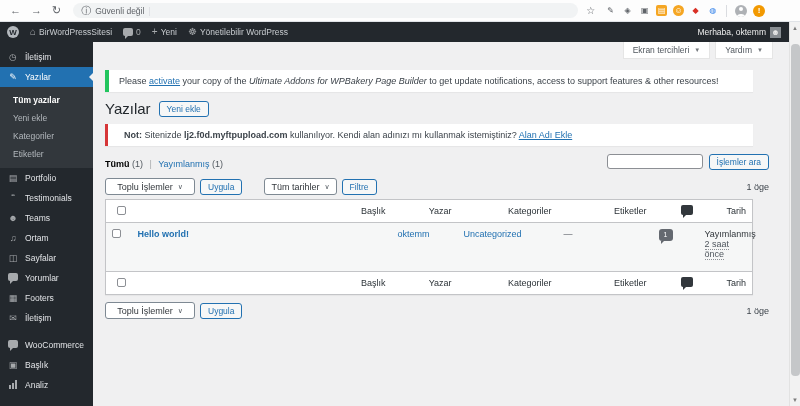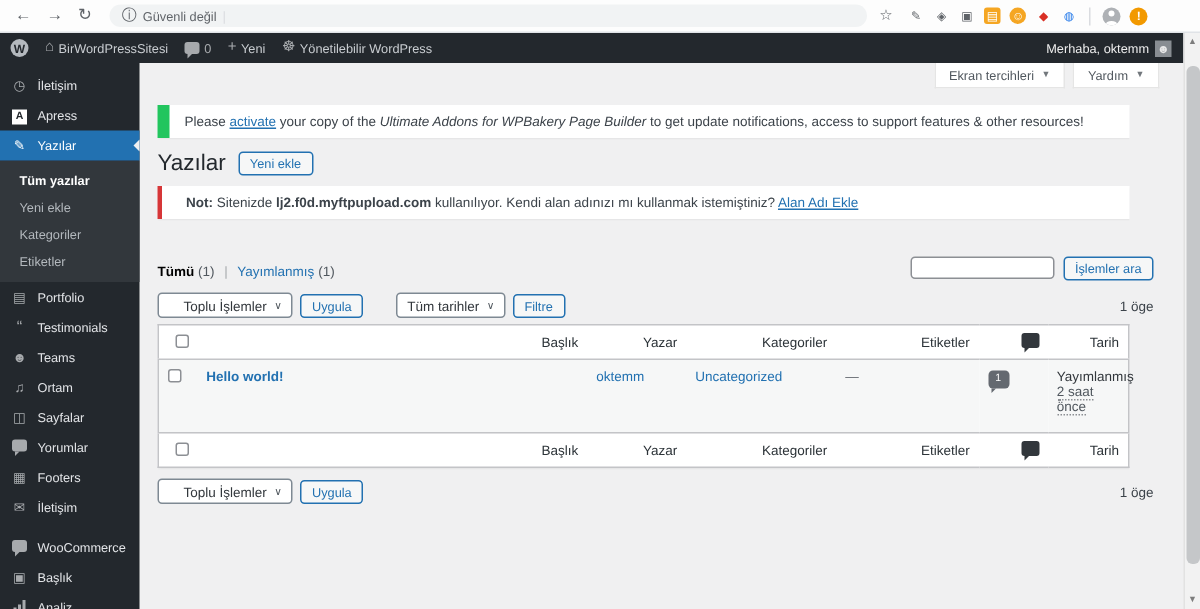--- a/index.html
+++ b/index.html
@@ -57,44 +57,44 @@
   .sb-thumb { position:absolute; top:22px; left:1px; width:9px; height:332px; background:#c5c7c9; border-radius:4px; }
 
   
   .content { position:absolute; left:93px; top:42px; width:696px; height:388px; background:#f0f0f1; overflow:hidden; }
   .meta-tabs { position:absolute; top:0; right:16px; display:flex; gap:5px; z-index:2; }
   .meta-tab { background:#fff; border:1px solid #e5e5e5; border-top:none; padding:3px 9px; font-size:8.5px; color:#50575e; display:flex; align-items:center; gap:5px; cursor:pointer; }
   .meta-tab .chev { font-size:6px; color:#72777c; }
 
   .wrap { padding:28px 20px 0 12px; position:relative; }
   .notice { background:#fff; padding:6px 10px; margin-right:16px; box-shadow:0 1px 1px rgba(0,0,0,.04); font-size:9px; color:#3c434a; }
-  .notice.warn { border-left:8px solid #22c55e; }
+  .notice.warn { border-left:4px solid #22c55e; }
   .notice.err  { border-left:3px solid #d63638; margin-top:7px;padding-left:16px; }
   .link { color:#2271b1; text-decoration:underline; cursor:pointer; }
   .italic { font-style:italic; }
   .bold { font-weight:bold; }
 
   .title-row { margin-top:8px; display:flex; align-items:center; gap:8px; }
   .page-title { font-size:15px; font-weight:400; color:#23282d; font-family:"Liberation Sans","DejaVu Sans",sans-serif; }
   .btn { display:inline-flex; align-items:center; background:#f6f7f7; border:1px solid #2271b1; border-radius:3px; color:#2271b1; font-size:8.5px; padding:0 7px; height:16px; cursor:pointer; white-space:nowrap; }
 
-  .views-row { margin-top:24px; height:20px; position:relative; font-size:9px; }
+  .views-row { margin-top:7px; height:20px; position:relative; font-size:9px; }
   .views { padding-top:6px; }
   .views .cur { font-weight:bold; color:#000; }
   .views .cnt { color:#50575e; }
   .views .sep { color:#a7aaad; margin:0 4px; }
   .views .vlink { color:#2271b1; cursor:pointer; }
   .search-form { position:absolute; right:0; top:1px; display:flex; gap:6px; }
   .search-input { width:96px; height:15px; border:1px solid #8c8f94; border-radius:3px; background:#fff; font-size:9px; padding:0 4px; }
 
   .tablenav { display:flex; align-items:center; gap:5px; margin:5px 0 4px; font-size:9px; }
   .tablenav.bottom { margin-top:7px; }
   .wpselect { height:17px; background:#fff; border:1px solid #7e8993; border-radius:3px; display:flex; align-items:center; padding:0 6px; color:#32373c; gap:5px; cursor:pointer; }
   .wpselect .chev { font-size:7px; color:#50575e; }
-  .wpselect.bulk { width:90px; justify-content:flex-end; }
+  .wpselect.bulk { width:90px; justify-content:center; }
   .gap { width:12px; }
   .count { margin-left:auto; color:#3c434a; }
 
   table.posts { width:calc(100% - 16px); border-collapse:collapse; background:#fff; border:1px solid #c3c4c7; box-shadow:0 1px 1px rgba(0,0,0,.04); table-layout:fixed; }
   table.posts th { font-size:9px; font-weight:400; color:#2c3338; text-align:right; padding:5px 6px; }
   thead th { border-bottom:1px solid #c3c4c7; }
   tfoot th { border-top:1px solid #c3c4c7; }
   th.sortable { color:#2271b1; cursor:pointer; }
   tbody td { padding:6px 6px 12px; background:#f6f7f7; vertical-align:top; font-size:9px; }
   .cb { display:inline-block; width:9px; height:9px; background:#fff; border:1px solid #8c8f94; border-radius:2px; cursor:pointer; }
@@ -158,24 +158,20 @@
     <span class="ab-right">
       <span>Merhaba, oktemm</span>
       <span class="ab-avatar">☻</span>
     </span>
   </div>
 
   <div class="sidebar">
     <div class="sb-item">
       <span class="ic">◷</span>
       <span>İletişim</span>
-    </div>
-    <div class="sb-item">
-      <span class="ic"><span class="abox">A</span></span>
-      <span>Apress</span>
     </div>
     <div class="sb-item active">
       <span class="ic">✎</span>
       <span>Yazılar</span>
     </div>
     <div class="submenu">
       <div class="sub-item current">
           <span>Tüm yazılar</span>
         </div>
       <div class="sub-item">

